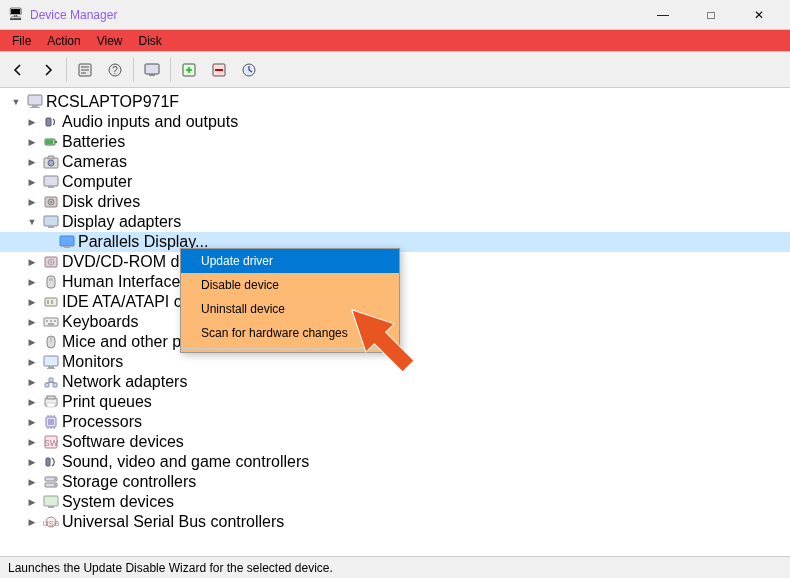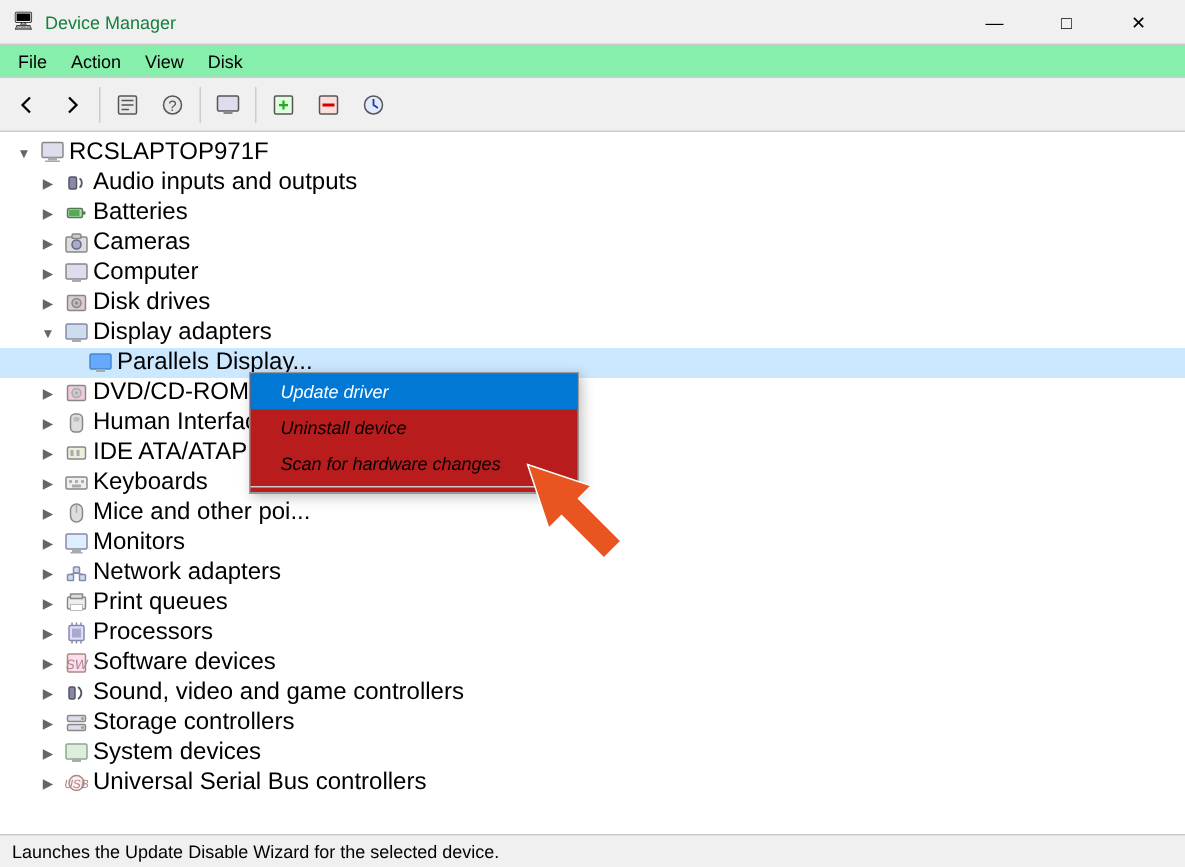--- a/index.html
+++ b/index.html
@@ -28,41 +28,41 @@
       display: flex;
       align-items: center;
       gap: 6px;
     }
     .title-icon {
       width: 16px;
       height: 16px;
     }
     .title-text {
       font-size: 12px;
-      color: #15803d;
+      color: #8b5cf6;
     }
     .title-controls {
       display: flex;
       gap: 2px;
     }
     .title-btn {
       width: 46px;
       height: 30px;
       border: none;
       background: transparent;
       cursor: pointer;
       display: flex;
       align-items: center;
       justify-content: center;
       font-size: 12px;
     }
 
     
     .menu-bar {
-      background: #86efac;
+      background: #ef4444;
       height: 22px;
       display: flex;
       align-items: center;
       padding: 0 4px;
       border-bottom: 1px solid #ccc;
     }
     .menu-item {
       padding: 2px 8px;
       cursor: pointer;
       font-size: 12px;
@@ -138,21 +138,20 @@
     }
     .tree-icon {
       width: 16px;
       height: 16px;
       margin: 0 3px;
       display: inline-flex;
       align-items: center;
       justify-content: center;
       flex-shrink: 0;
       font-size: 13px;
-      font-style: italic;
     }
     .tree-label {
       font-size: 16px;
     }
 
     
     .watermark {
       position: absolute;
       right: 60px;
       top: 80px;
@@ -161,28 +160,27 @@
       color: rgba(200, 160, 160, 0.15);
       pointer-events: none;
       z-index: 0;
       font-family: Arial, sans-serif;
       line-height: 1;
     }
 
     
     .context-menu {
       position: absolute;
-      left: 166px;
+      left: 180px;
       top: 160px;
-      background: #b91c1c;
+      background: #fdba74;
       border: 1px solid #999;
       box-shadow: 2px 2px 8px rgba(0,0,0,0.25);
       z-index: 100;
       min-width: 220px;
-      font-style: italic;
     }
     .ctx-item {
       padding: 5px 20px;
       cursor: pointer;
       font-size: 12px;
     }
     .ctx-item.active {
       background: #0078d4;
       color: white;
       font-weight: normal;
@@ -588,20 +586,23 @@
       </span>
       <span class="tree-label">Universal Serial Bus controllers</span>
     </div>
   </div>
 
   <div class="context-menu">
     <div class="ctx-item active">
       <span>Update driver</span>
     </div>
     <div class="ctx-item">
+      <span>Disable device</span>
+    </div>
+    <div class="ctx-item">
       <span>Uninstall device</span>
     </div>
     <div class="ctx-item">
       <span>Scan for hardware changes</span>
     </div>
     <div class="ctx-separator"></div>
   </div>
 
   <div class="arrow-img">
     <svg width="100" height="100" viewBox="0 0 100 100">

